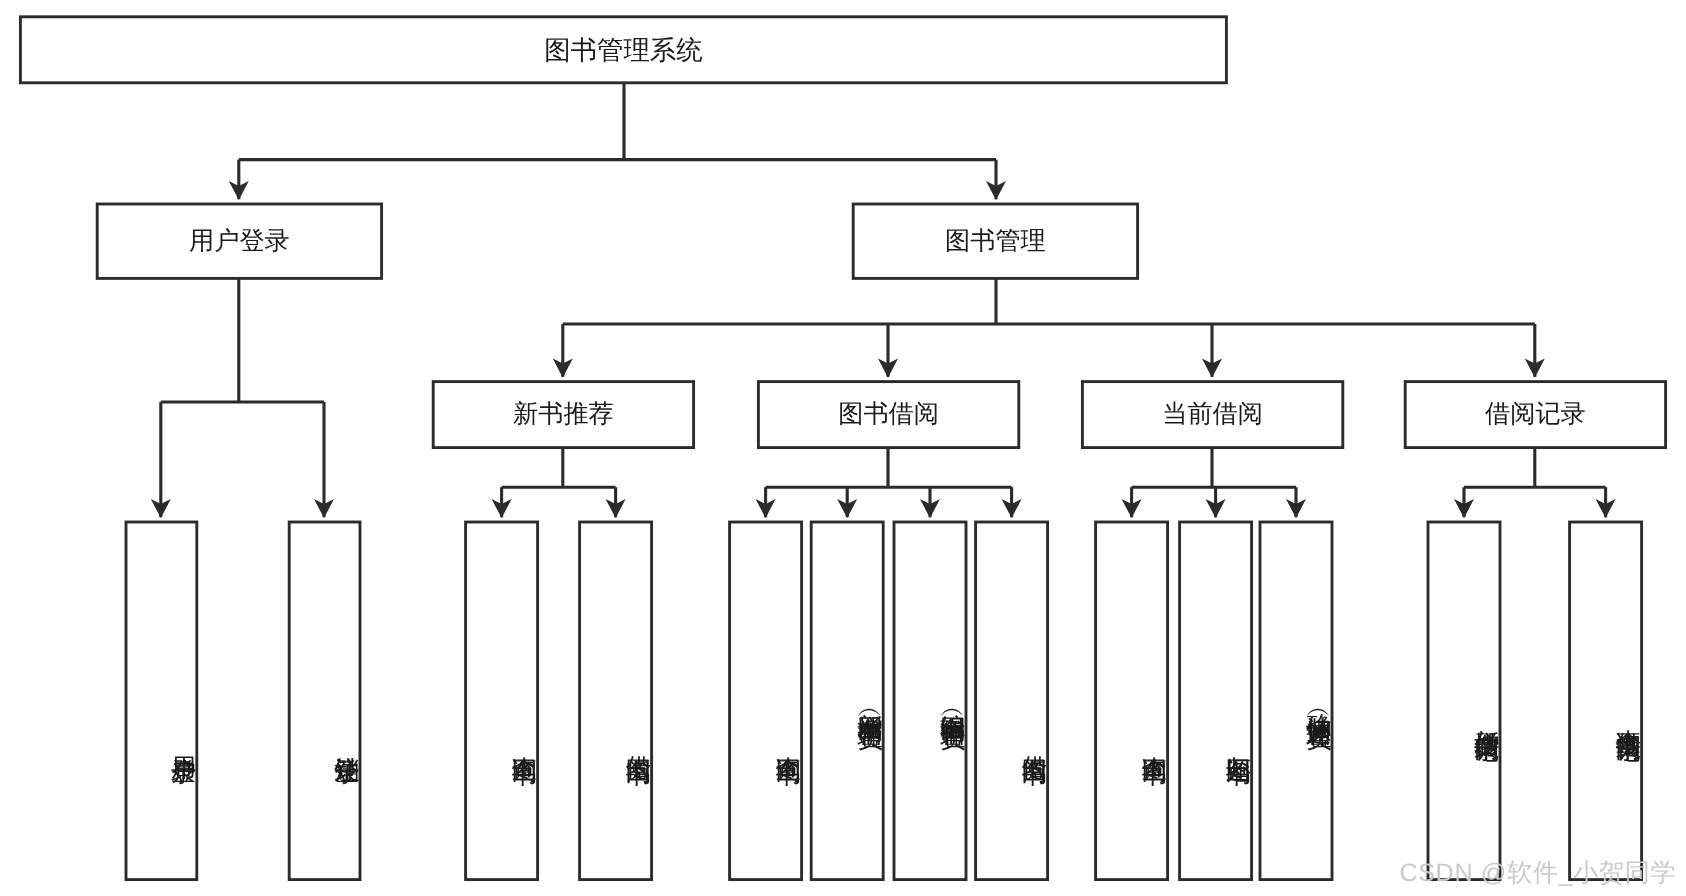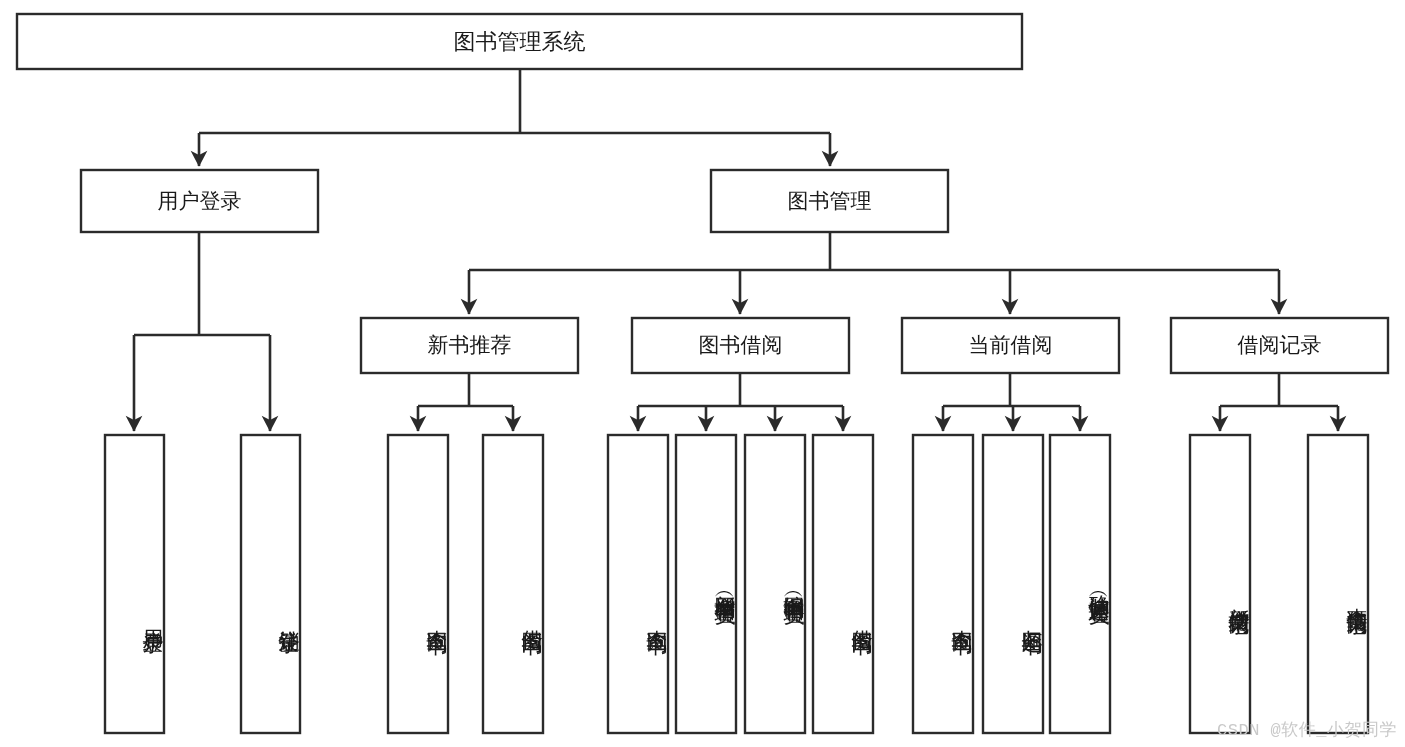--- a/index.html
+++ b/index.html
@@ -65,22 +65,22 @@
     white-space: nowrap;
     display: flex;
     align-items: flex-start;
     justify-content: center;
     pointer-events: none;
   }
   .watermark {
     position: absolute;
     right: 8px;
     bottom: 6px;
-    font-family: Liberation Mono, monospace;
-    font-size: 17px;
+    font-family: Liberation Sans, sans-serif;
+    font-size: 21px;
     color: #c9c9c9;
     letter-spacing: 0.5px;
     white-space: nowrap;
   }
 </style>
 </head>
 <body>
 
 <div id="diagram-root">
 

